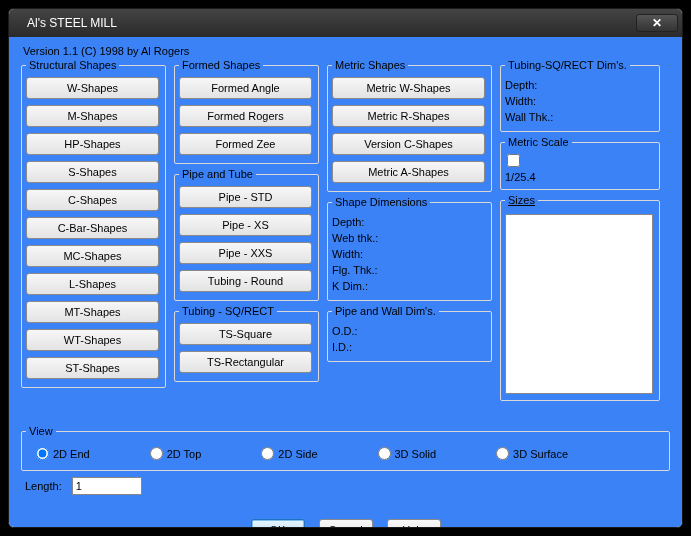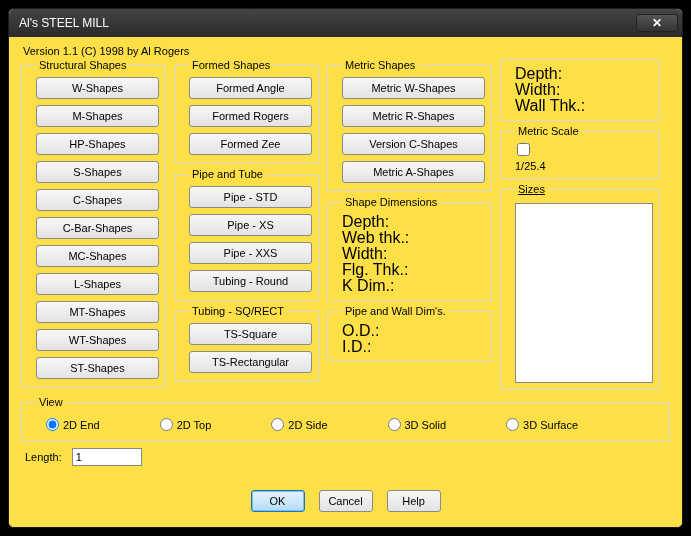--- a/index.html
+++ b/index.html
@@ -19,84 +19,84 @@
       border: 1px solid #1a1a1a;
       border-radius: 6px;
       box-shadow: 0 0 8px rgba(0,0,0,0.7);
       overflow: hidden;
     }
     .titlebar {
       background: linear-gradient(#444,#2a2a2a);
       height: 28px;
       display: flex;
       align-items: center;
-      padding: 0 4px 0 10px;
+      padding: 0 4px 0 18px;
       color: #fff;
       position: relative;
     }
     .titlebar .title { font-size: 12px; flex: 1; }
     .close-btn {
       width: 42px; height: 18px;
       background: linear-gradient(#555,#333);
       border: 1px solid #222;
       border-radius: 3px;
       display: flex; align-items: center; justify-content: center;
       color: #fff; font-weight: bold; font-size: 12px;
       cursor: pointer;
     }
     .content {
       padding: 8px 12px 10px 12px;
-      background: #fde047;
+      background: #3b82f6;
       height: calc(100% - 28px);
     }
     .version { font-size: 11px; margin-bottom: 2px; padding-left: 2px;}
     .columns {
       display: flex;
       gap: 8px;
     }
     .col { display: flex; flex-direction: column; }
     .col1 { width: 145px; }
     .col2 { width: 145px; }
     .col3 { width: 165px; }
     .col4 { width: 160px; }
     fieldset {
       border: 1px solid #d8d8d8;
       border-radius: 2px;
-      padding: 6px 6px 6px 14px;
+      padding: 6px 6px 6px 4px;
       margin-bottom: 4px;
     }
     legend {
       font-size: 11px;
       padding: 0 3px;
     }
     .btn {
       display: block;
       width: 100%;
       height: 22px;
       margin-bottom: 6px;
       background: linear-gradient(#f7f7f7,#e3e3e3);
       border: 1px solid #8a8a8a;
       border-radius: 3px;
       font-size: 11px;
       cursor: pointer;
       text-align: center;
     }
     .btn:last-child { margin-bottom: 2px; }
-    .dim-row { font-size: 16px; line-height: 16px; }
+    .dim-row { font-size: 11px; line-height: 16px; }
     .chk-row { display: flex; align-items: flex-start; gap: 4px; flex-direction: column; }
     .chk-row input { margin-left: 2px; }
     .sizes-list {
       background: #fff;
       border: 1px solid #888;
       width: 100%;
       height: 180px;
       margin-top: 2px;
     }
     .view-fs {
-      margin-top: 2px;
+      margin-top: 20px;
     }
     .radio-row {
       display: flex;
       justify-content: flex-start;
       gap: 60px;
       padding: 4px 10px 4px 10px;
       align-items: center;
     }
     .radio-row label { display: flex; align-items: center; gap: 4px; font-size: 11px;}
     .length-row {
@@ -196,20 +196,21 @@
         </fieldset>
         <fieldset>
           <legend>Pipe and Wall Dim's.</legend>
           <div class="dim-row">O.D.:</div>
           <div class="dim-row">I.D.:</div>
         </fieldset>
       </div>
 
       <div class="col col4">
         <fieldset>
+          <legend>Tubing-SQ/RECT Dim's.</legend>
           <div class="dim-row">Depth:</div>
           <div class="dim-row">Width:</div>
           <div class="dim-row">Wall Thk.:</div>
         </fieldset>
         <fieldset>
           <legend>Metric Scale</legend>
           <label class="chk-row">
             <input type="checkbox" style="">
             <span>1/25.4</span>
           </label>

